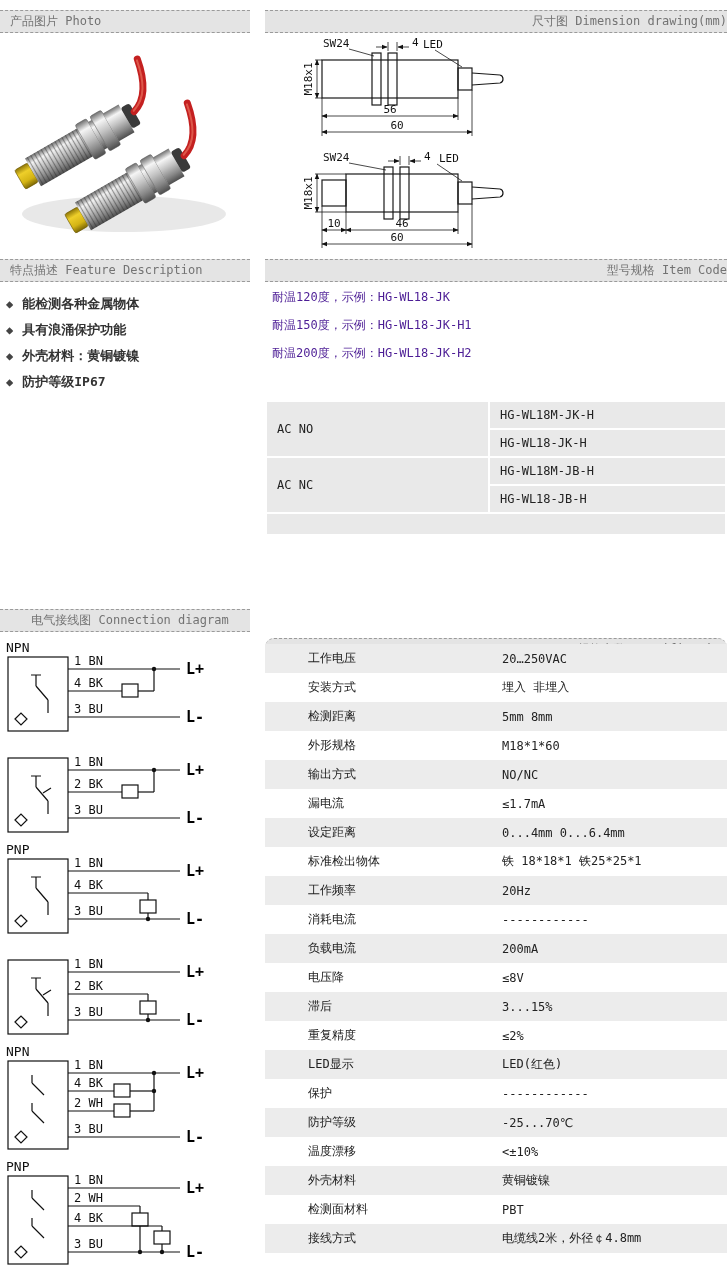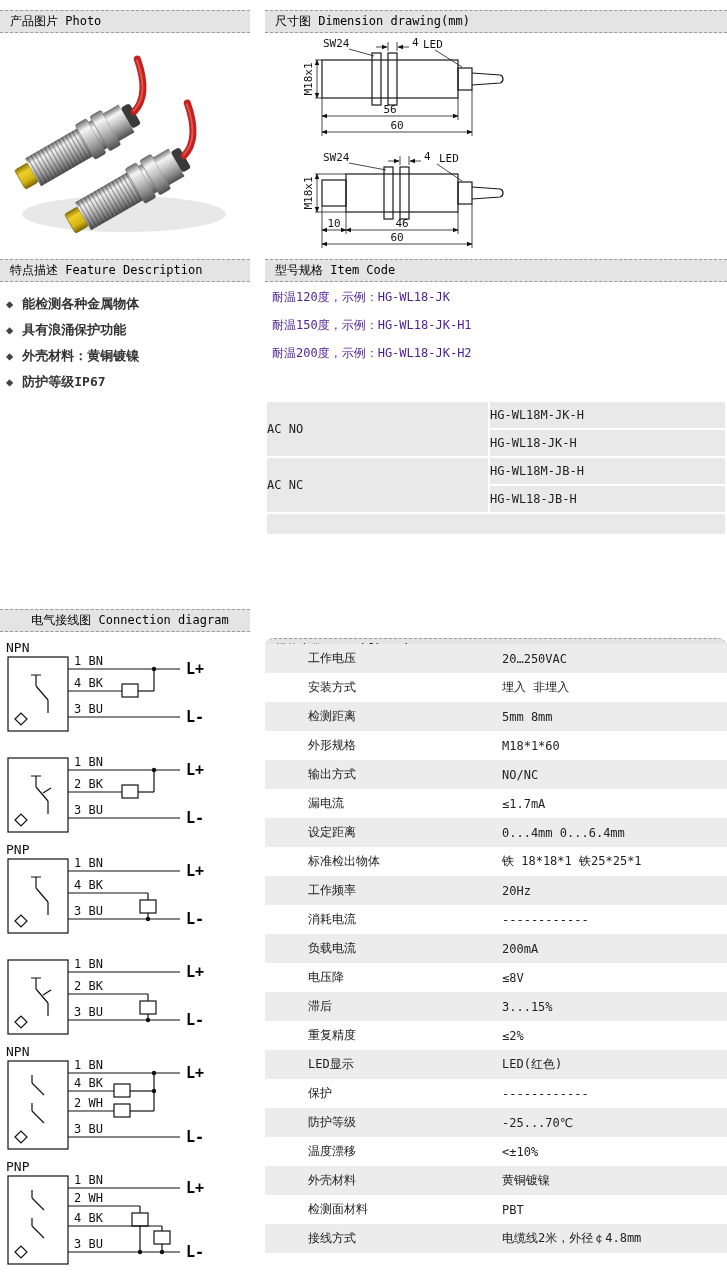--- a/index.html
+++ b/index.html
@@ -17,26 +17,26 @@
   }
   .hbar {
     position: absolute;
     height: 23px;
     line-height: 21px;
     background: #e4e4e4;
     border-top: 1px dashed #9a9a9a;
     border-bottom: 1px dashed #9a9a9a;
     padding-left: 10px;
     font-size: 12px;
-    color: #000000;
+    color: #737373;
     white-space: nowrap;
   }
   
   .col-l { left: 0; width: 250px; }
-  .col-r { left: 265px; width: 462px; }
+  .col-r { left: 265px; width: 462px; text-align: right; }
 
   
   .features {
     position: absolute;
     left: 6px;
     top: 293px;
     list-style: none;
     font-size: 13px;
     font-weight: bold;
     color: #333;
@@ -62,21 +62,21 @@
     width: 462px;
     border-collapse: collapse;
     font-size: 12px;
     color: #222;
     table-layout: fixed;
   }
   .codes td {
     background: #e9e9e9;
     border: 2px solid #fff;
     height: 28px;
-    padding-left: 0;
+    padding-left: 10px;
     vertical-align: middle;
   }
   .codes td.type { width: 223px; }
   .codes tr.empty td { height: 22px; }
 
   
   .spec {
     position: absolute;
     left: 265px;
     top: 644px;

